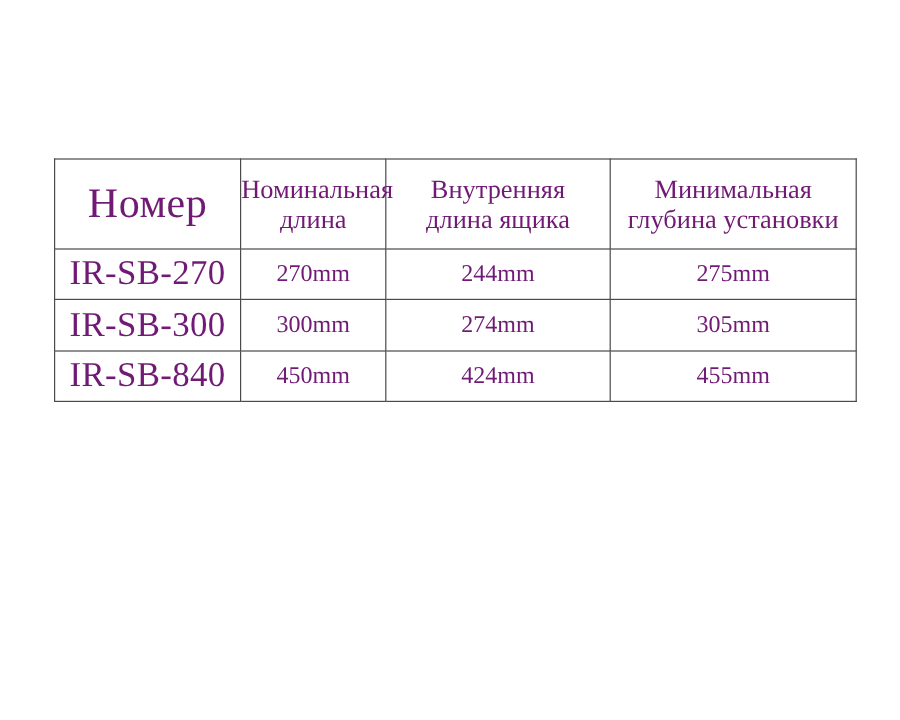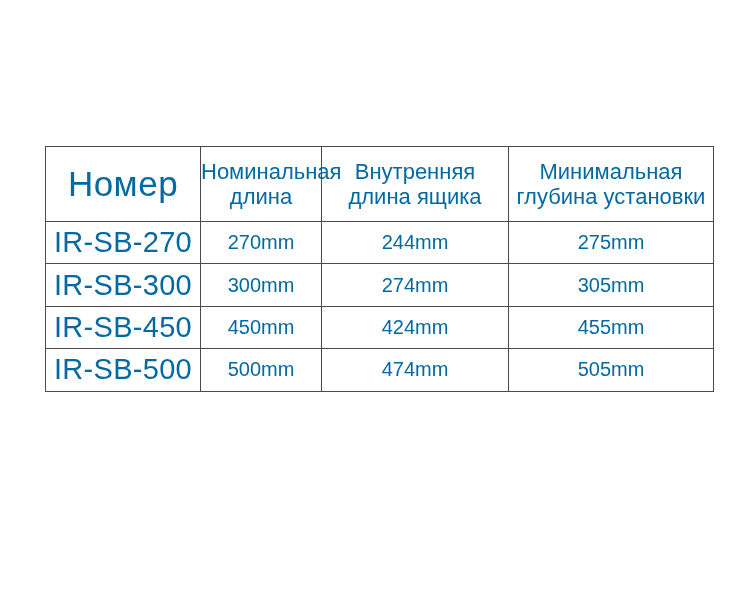--- a/index.html
+++ b/index.html
@@ -11,25 +11,26 @@
   .page {
     position: relative;
     width: 750px;
     height: 600px;
     background: #ffffff;
     overflow: hidden;
   }
   table.spec {
     position: absolute;
     left: 45px;
-    top: 146px;
+    top: 132px;
     width: 668px;
     border-collapse: collapse;
     table-layout: fixed;
-    color: #0369a1;
+    color: #701a75;
+    font-family: Liberation Serif, serif;
   }
   table.spec td, table.spec th {
     border: 1px solid #4a4a4a;
     text-align: center;
     vertical-align: middle;
     padding: 0;
     background: #ffffff;
     font-weight: normal;
   }
   tr.header-row { height: 75px; }
@@ -79,26 +80,20 @@
         <td class="c-value">244mm</td>
         <td class="c-value">275mm</td>
       </tr>
       <tr class="data-row">
         <td class="c-number">IR-SB-300</td>
         <td class="c-value">300mm</td>
         <td class="c-value">274mm</td>
         <td class="c-value">305mm</td>
       </tr>
       <tr class="data-row">
-        <td class="c-number">IR-SB-450</td>
+        <td class="c-number">IR-SB-840</td>
         <td class="c-value">450mm</td>
         <td class="c-value">424mm</td>
         <td class="c-value">455mm</td>
-      </tr>
-      <tr class="data-row">
-        <td class="c-number">IR-SB-500</td>
-        <td class="c-value">500mm</td>
-        <td class="c-value">474mm</td>
-        <td class="c-value">505mm</td>
       </tr>
     </tbody>
   </table>
 </div>
 
 </body></html>

